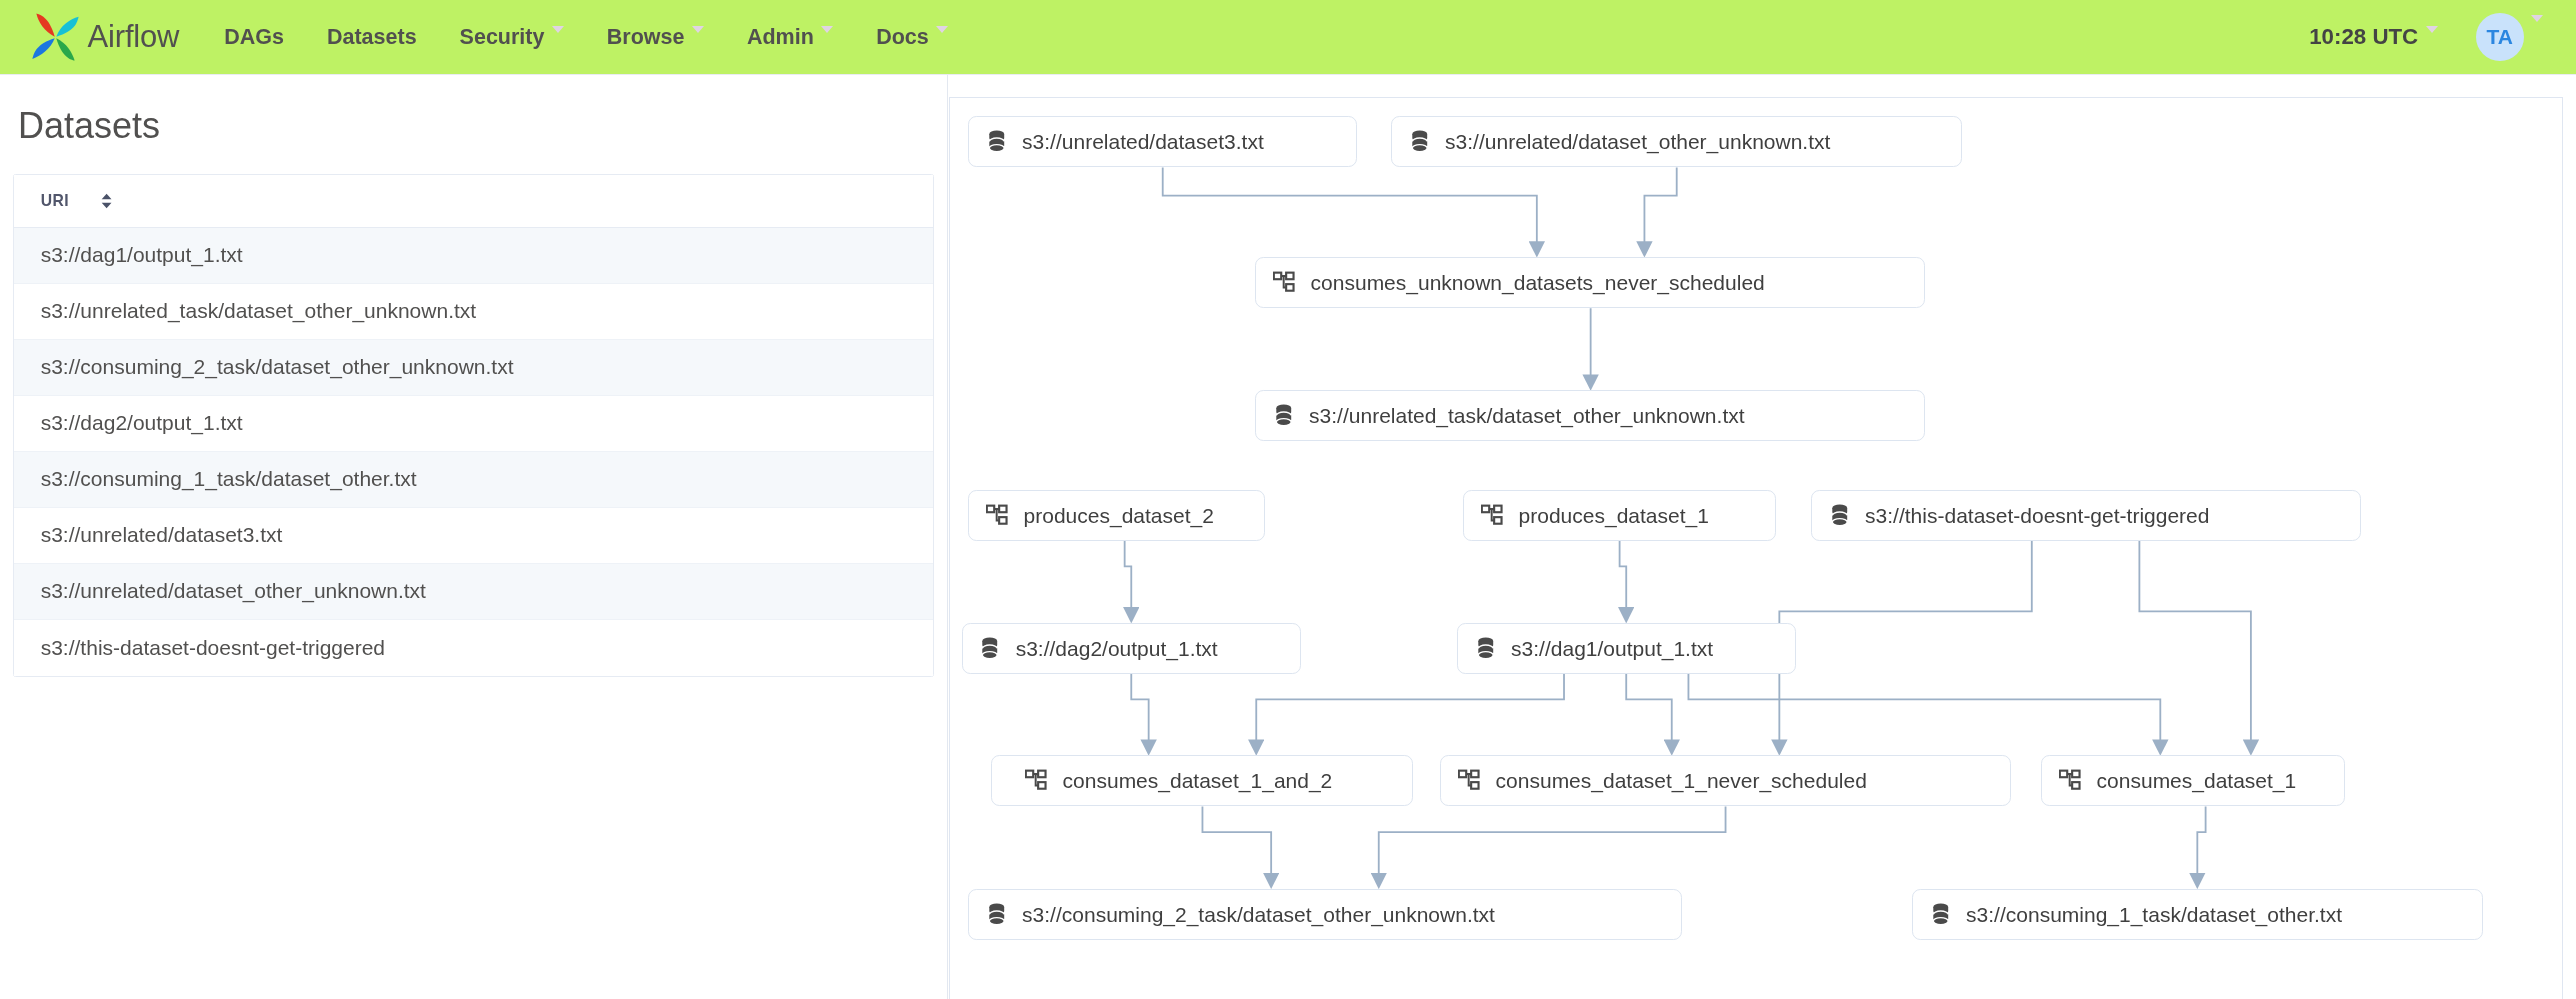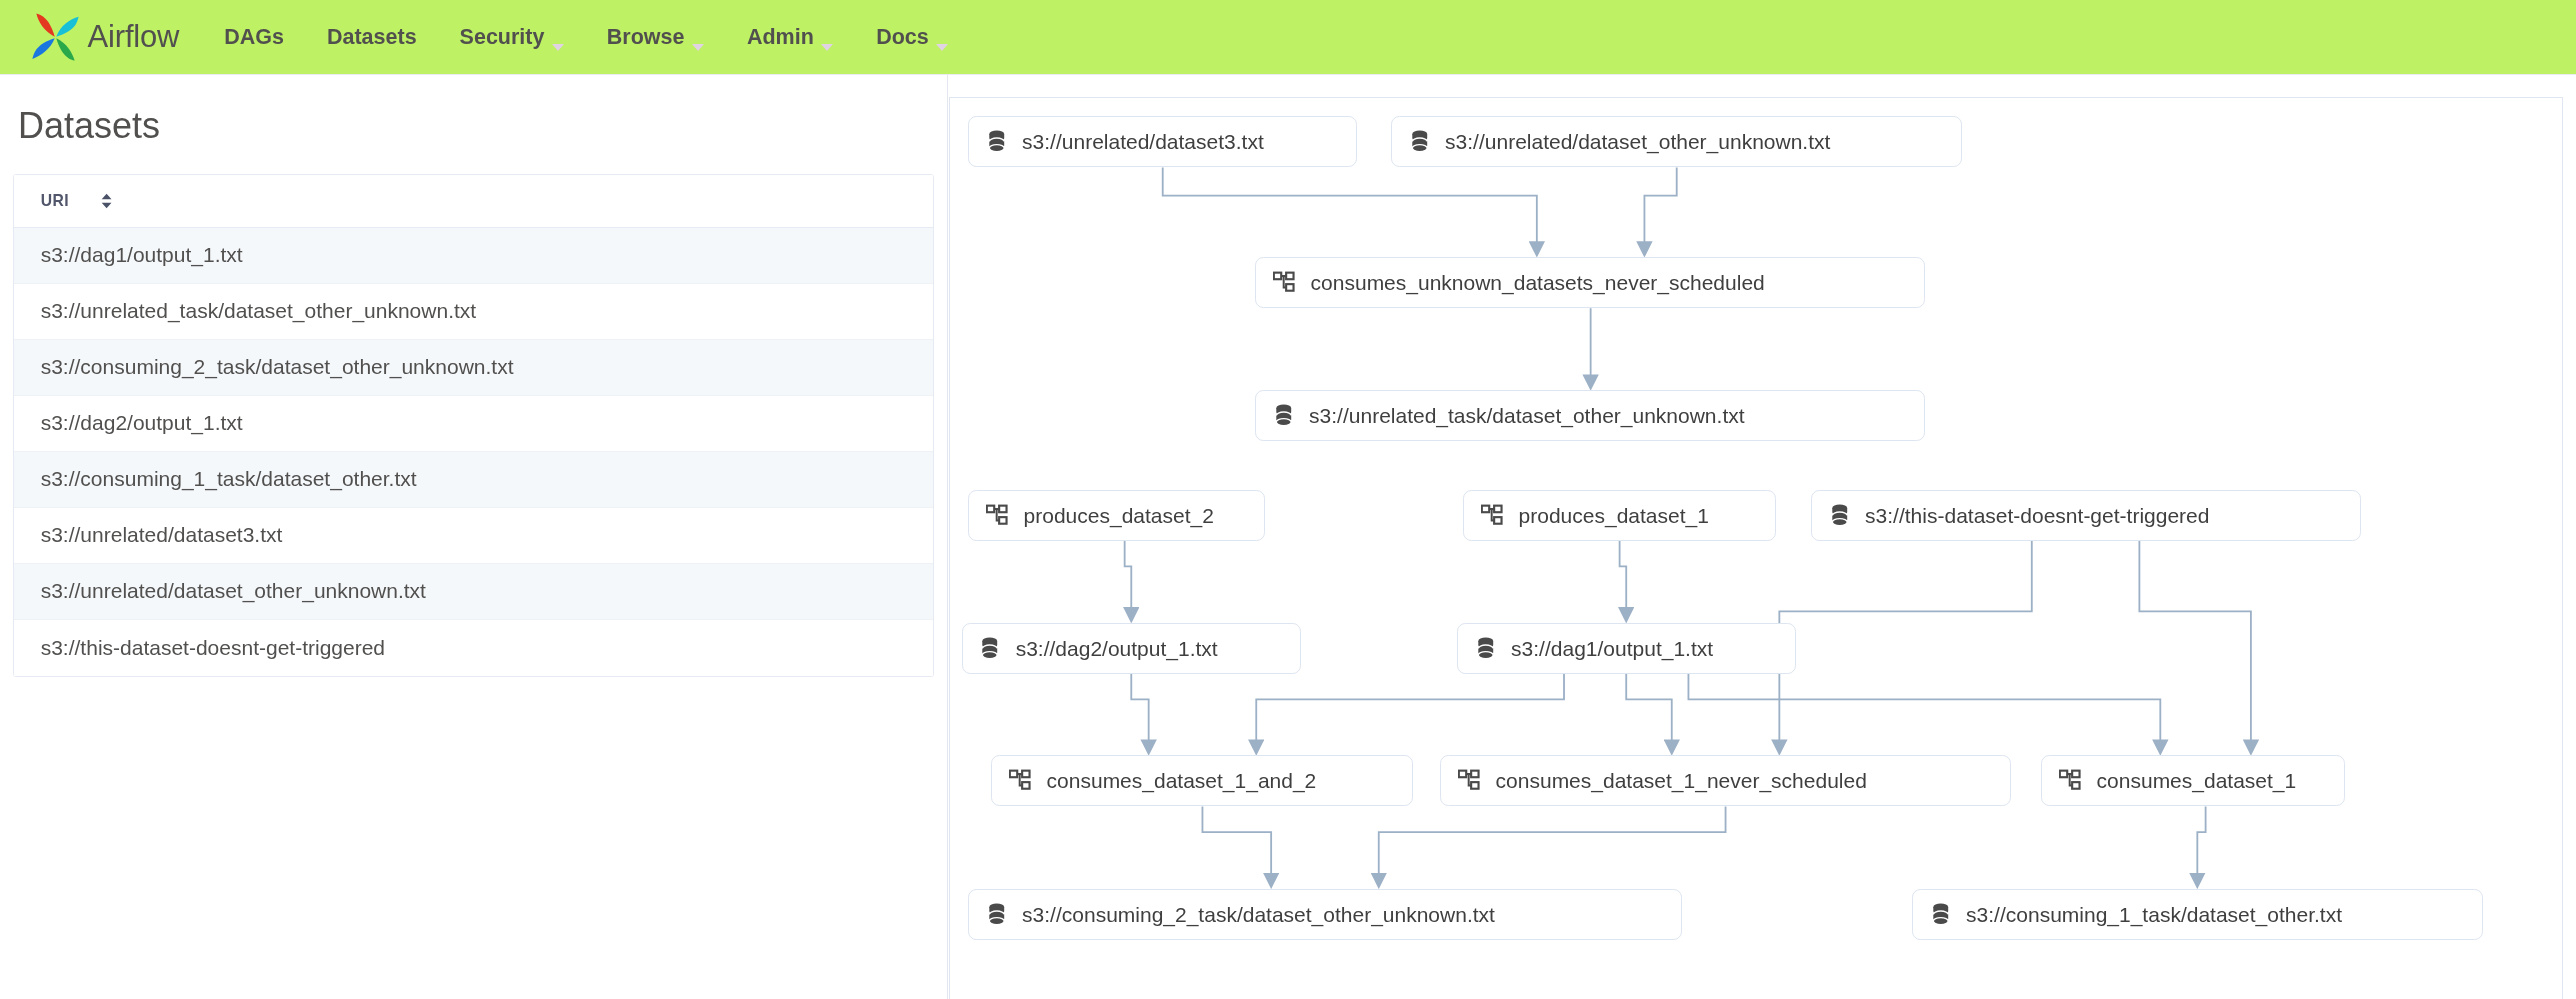--- a/index.html
+++ b/index.html
@@ -25,21 +25,21 @@
   }
   .pinwheel { width: 51px; height: 51px; display: block; }
   .brand-text {
     font-size: 31px; color: #51504f; margin-left: 6.6px;
     letter-spacing: -0.2px; font-weight: 400;
   }
   .nav-links { display: flex; align-items: center; }
   .nav-link {
     font-size: 21.5px; font-weight: bold; color: #51504f;
     margin-right: 43px; cursor: pointer;
-    display: flex; align-items: flex-end; white-space: nowrap;
+    display: flex; align-items: flex-start; white-space: nowrap;
   }
   .caret {
     display: inline-block; width: 0; height: 0;
     border-left: 6.6px solid transparent;
     border-right: 6.6px solid transparent;
     border-top: 7.4px solid #e0d4e4;
     margin-left: 7.4px; position: relative; top: 1.7px;
   }
   .nav-right {
     margin-left: auto; display: flex; align-items: center;
@@ -165,20 +165,30 @@
     <div class="nav-link">
       <span>Admin</span>
       <i class="caret"></i>
     </div>
     <div class="nav-link">
       <span>Docs</span>
       <i class="caret"></i>
     </div>
   </div>
 
+  <div class="nav-right">
+    <div class="nav-link" style="margin-right:0">
+      <span class="clock-label">10:28 UTC</span>
+      <i class="caret"></i>
+    </div>
+    <div class="nav-link" style="margin-right:0">
+      <div class="avatar">TA</div>
+      <i class="caret"></i>
+    </div>
+  </div>
 </div>
 
 <div id="left-panel">
   <div id="page-title">Datasets</div>
 
   <div id="datasets-table">
     <div class="th-row">
       <div style="display:flex;align-items:center;cursor:pointer;gap:24px;">
         <span class="th-label">URI</span>
         <span class="sort-icon">
@@ -341,21 +351,21 @@
           <svg width="21.5" height="25" viewBox="0 0 26 30">
             <ellipse cx="13" cy="6" rx="9" ry="4.2" fill="#4a4a4a"></ellipse>
             <path d="M4 6 v5 a9 4.2 0 0 0 18 0 v-5" fill="#4a4a4a"></path>
             <ellipse cx="13" cy="15" rx="9" ry="4.2" fill="#4a4a4a" stroke="#fff" stroke-width="1.6"></ellipse>
             <path d="M4 15 v5 a9 4.2 0 0 0 18 0 v-5" fill="#4a4a4a"></path>
             <ellipse cx="13" cy="23" rx="9" ry="4.2" fill="#4a4a4a" stroke="#fff" stroke-width="1.6"></ellipse>
           </svg>
         </span>
         <span class="glabel">s3://dag1/output_1.txt</span>
       </div>
-      <div class="gnode" style="left: 41px; top: 657px; width: 422px;">
+      <div class="gnode" style="left: 41px; top: 657px; width: 422px; padding-left: 16px;">
         <span class="gicon">
           <svg width="23" height="23" viewBox="0 0 28 28">
             <rect x="1" y="2" width="9" height="8" fill="none" stroke="#4a4a4a" stroke-width="2.6"></rect>
             <rect x="16" y="2" width="9" height="8" fill="none" stroke="#4a4a4a" stroke-width="2.6"></rect>
             <rect x="16" y="16" width="9" height="8" fill="none" stroke="#4a4a4a" stroke-width="2.6"></rect>
             <path d="M10 6 H16 M13 6 V20 H16" fill="none" stroke="#4a4a4a" stroke-width="2.4"></path>
           </svg>
         </span>
         <span class="glabel">consumes_dataset_1_and_2</span>
       </div>

